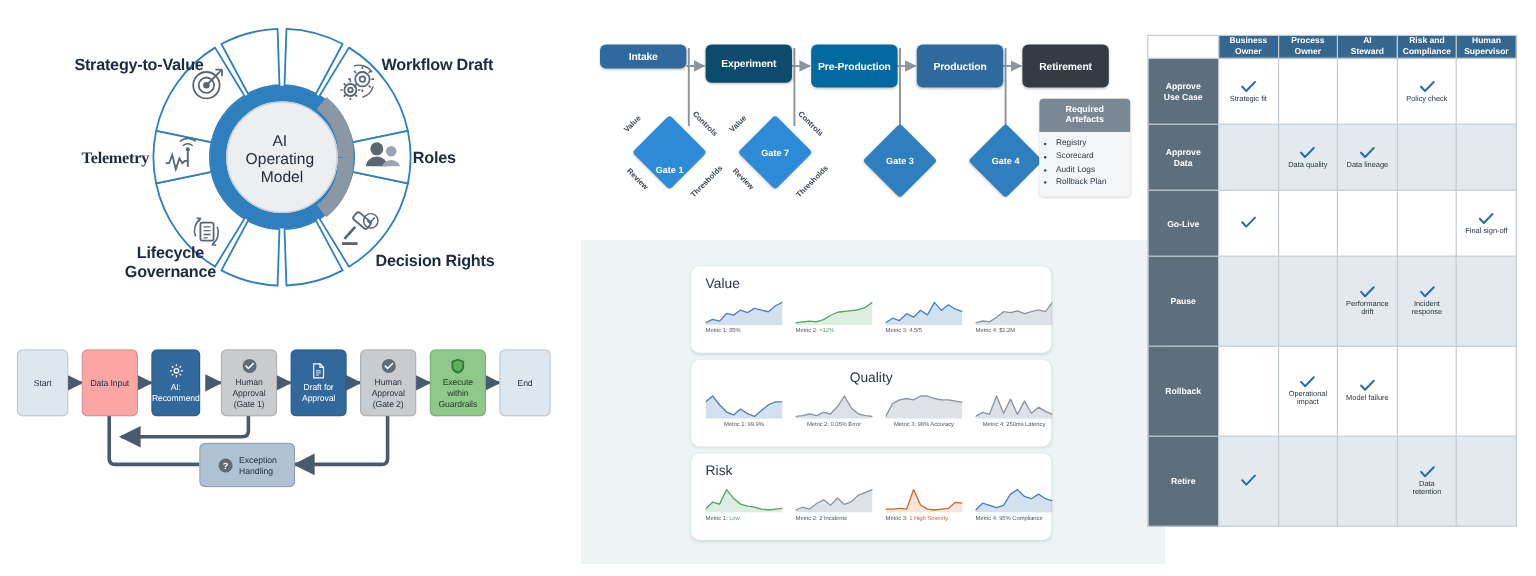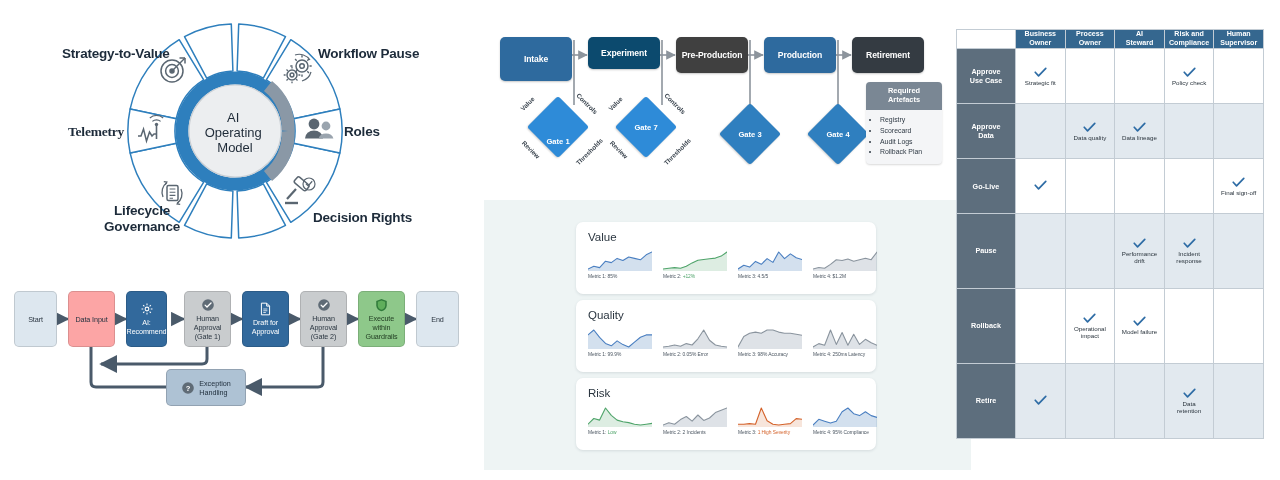--- a/index.html
+++ b/index.html
@@ -165,21 +165,21 @@
           <path d="M -14,5 l 3,0 l 2.5,-7 l 3,12 l 3,-9 l 2.5,4 l 2,-2 l 2,0"></path>
           <path d="M 4.5,8 v -13" stroke-width="1.6"></path>
           <circle cx="4.5" cy="-6.5" r="1.7" fill="#5a6671" stroke="none"></circle>
           <path d="M 0.4,-9.6 A 6,6 0 0 1 8.6,-9.6" stroke-width="1.2"></path>
           <path d="M -2.2,-13 A 10,10 0 0 1 11.2,-13" stroke-width="1.1"></path>
         </g>
       </g>
     </svg>
 
     <div class="wheel-label" style="left:62px;top:46px;">Strategy-to-Value</div>
-    <div class="wheel-label" style="left:318px;top:46px;">Workflow Pause</div>
+    <div class="wheel-label" style="left:318px;top:46px;">Workflow Draft</div>
     <div class="wheel-label" style="left:344px;top:124px;">Roles</div>
     <div class="wheel-label" style="left:313px;top:210px;">Decision Rights</div>
     <div class="wheel-label" style="left:104px;top:203px;text-align:center;">Lifecycle
 Governance</div>
     <div class="wheel-label" style="left:68px;top:124px;font-family:Liberation Serif, serif;">Telemetry</div>
   </div>
 
   <div id="panel-flow">
     <svg width="470" height="218" viewBox="0 0 470 218" style="position:absolute;left:0;top:0;">
       <defs>
@@ -303,23 +303,23 @@
           <path d="M 352,55 H 367"></path>
       </g>
       <g stroke="#8c949c" stroke-width="1.6" fill="none">
         <path d="M 90,40 V 105"></path>
         <path d="M 178,40 V 105"></path>
         <path d="M 266,40 V 112"></path>
         <path d="M 354,40 V 112"></path>
       </g>
     </svg>
 
-    <div class="stage" style="left:16px;top:37px;width:72px;height:44px;background:#2e6a9e;">Intake</div>
+    <div class="stage" style="left:16px;top:37px;width:72px;height:20px;background:#2e6a9e;">Intake</div>
     <div class="stage" style="left:104px;top:37px;width:72px;height:32px;background:#0c4a6e;">Experiment</div>
-    <div class="stage" style="left:192px;top:37px;width:72px;height:36px;background:#404040;">Pre-Production</div>
+    <div class="stage" style="left:192px;top:37px;width:72px;height:36px;background:#0369a1;">Pre-Production</div>
     <div class="stage" style="left:280px;top:37px;width:72px;height:36px;background:#2e6a9e;">Production</div>
     <div class="stage" style="left:368px;top:37px;width:72px;height:36px;background:#343b42;">Retirement</div>
 
     <div class="gate" style="left:52px;top:105px;"></div>
     <div class="gate-lbl" style="left:52px;top:119px;">Gate 1</div>
     <div class="crit" style="left:35px;top:100px;transform:rotate(-45deg);">Value</div>
     <div class="crit" style="left:90px;top:100px;transform:rotate(45deg);">Controls</div>
     <div class="crit" style="left:36px;top:146px;transform:rotate(45deg);">Review</div>
     <div class="crit" style="left:88px;top:148px;transform:rotate(-45deg);">Thresholds</div>
 
@@ -376,21 +376,21 @@
         <div class="mcell">
             <svg viewBox="0 0 64 22" preserveAspectRatio="none">
      <path d="M0.0,20.0 L5.8,18.5 L11.6,19.2 L17.5,15.4 L23.3,10.7 L29.1,11.5 L34.9,10.0 L40.7,12.3 L46.5,10.7 L52.4,9.2 L58.2,10.7 L64.0,3.0 L64,22 L0,22 Z" fill="rgba(160,172,185,.35)"></path>
      <path d="M0.0,20.0 L5.8,18.5 L11.6,19.2 L17.5,15.4 L23.3,10.7 L29.1,11.5 L34.9,10.0 L40.7,12.3 L46.5,10.7 L52.4,9.2 L58.2,10.7 L64.0,3.0" fill="none" stroke="#8a949e" stroke-width="1.1" stroke-linejoin="round" stroke-linecap="round"></path>
             </svg>
           <div class="mlabel">Metric 4: $1.2M</div>
           </div>
       </div>
     </div>
 
-    <div class="mcard" id="card-quality" style="top:100px;height:72px;">
+    <div class="mcard" id="card-quality" style="top:100px;height:72px;text-align:center;">
       <div class="mtitle">Quality</div>
       <div class="mrow">
         <div class="mcell">
             <svg viewBox="0 0 64 22" preserveAspectRatio="none">
      <path d="M0.0,7.9 L5.8,3.0 L11.6,10.3 L17.5,16.4 L23.3,18.8 L29.1,13.9 L34.9,17.6 L40.7,20.0 L46.5,15.1 L52.4,10.3 L58.2,7.9 L64.0,7.9 L64,22 L0,22 Z" fill="rgba(150,180,215,.42)"></path>
      <path d="M0.0,7.9 L5.8,3.0 L11.6,10.3 L17.5,16.4 L23.3,18.8 L29.1,13.9 L34.9,17.6 L40.7,20.0 L46.5,15.1 L52.4,10.3 L58.2,7.9 L64.0,7.9" fill="none" stroke="#4a7fc1" stroke-width="1.1" stroke-linejoin="round" stroke-linecap="round"></path>
             </svg>
           <div class="mlabel">Metric 1: 99.9%</div>
           </div>
         <div class="mcell">

